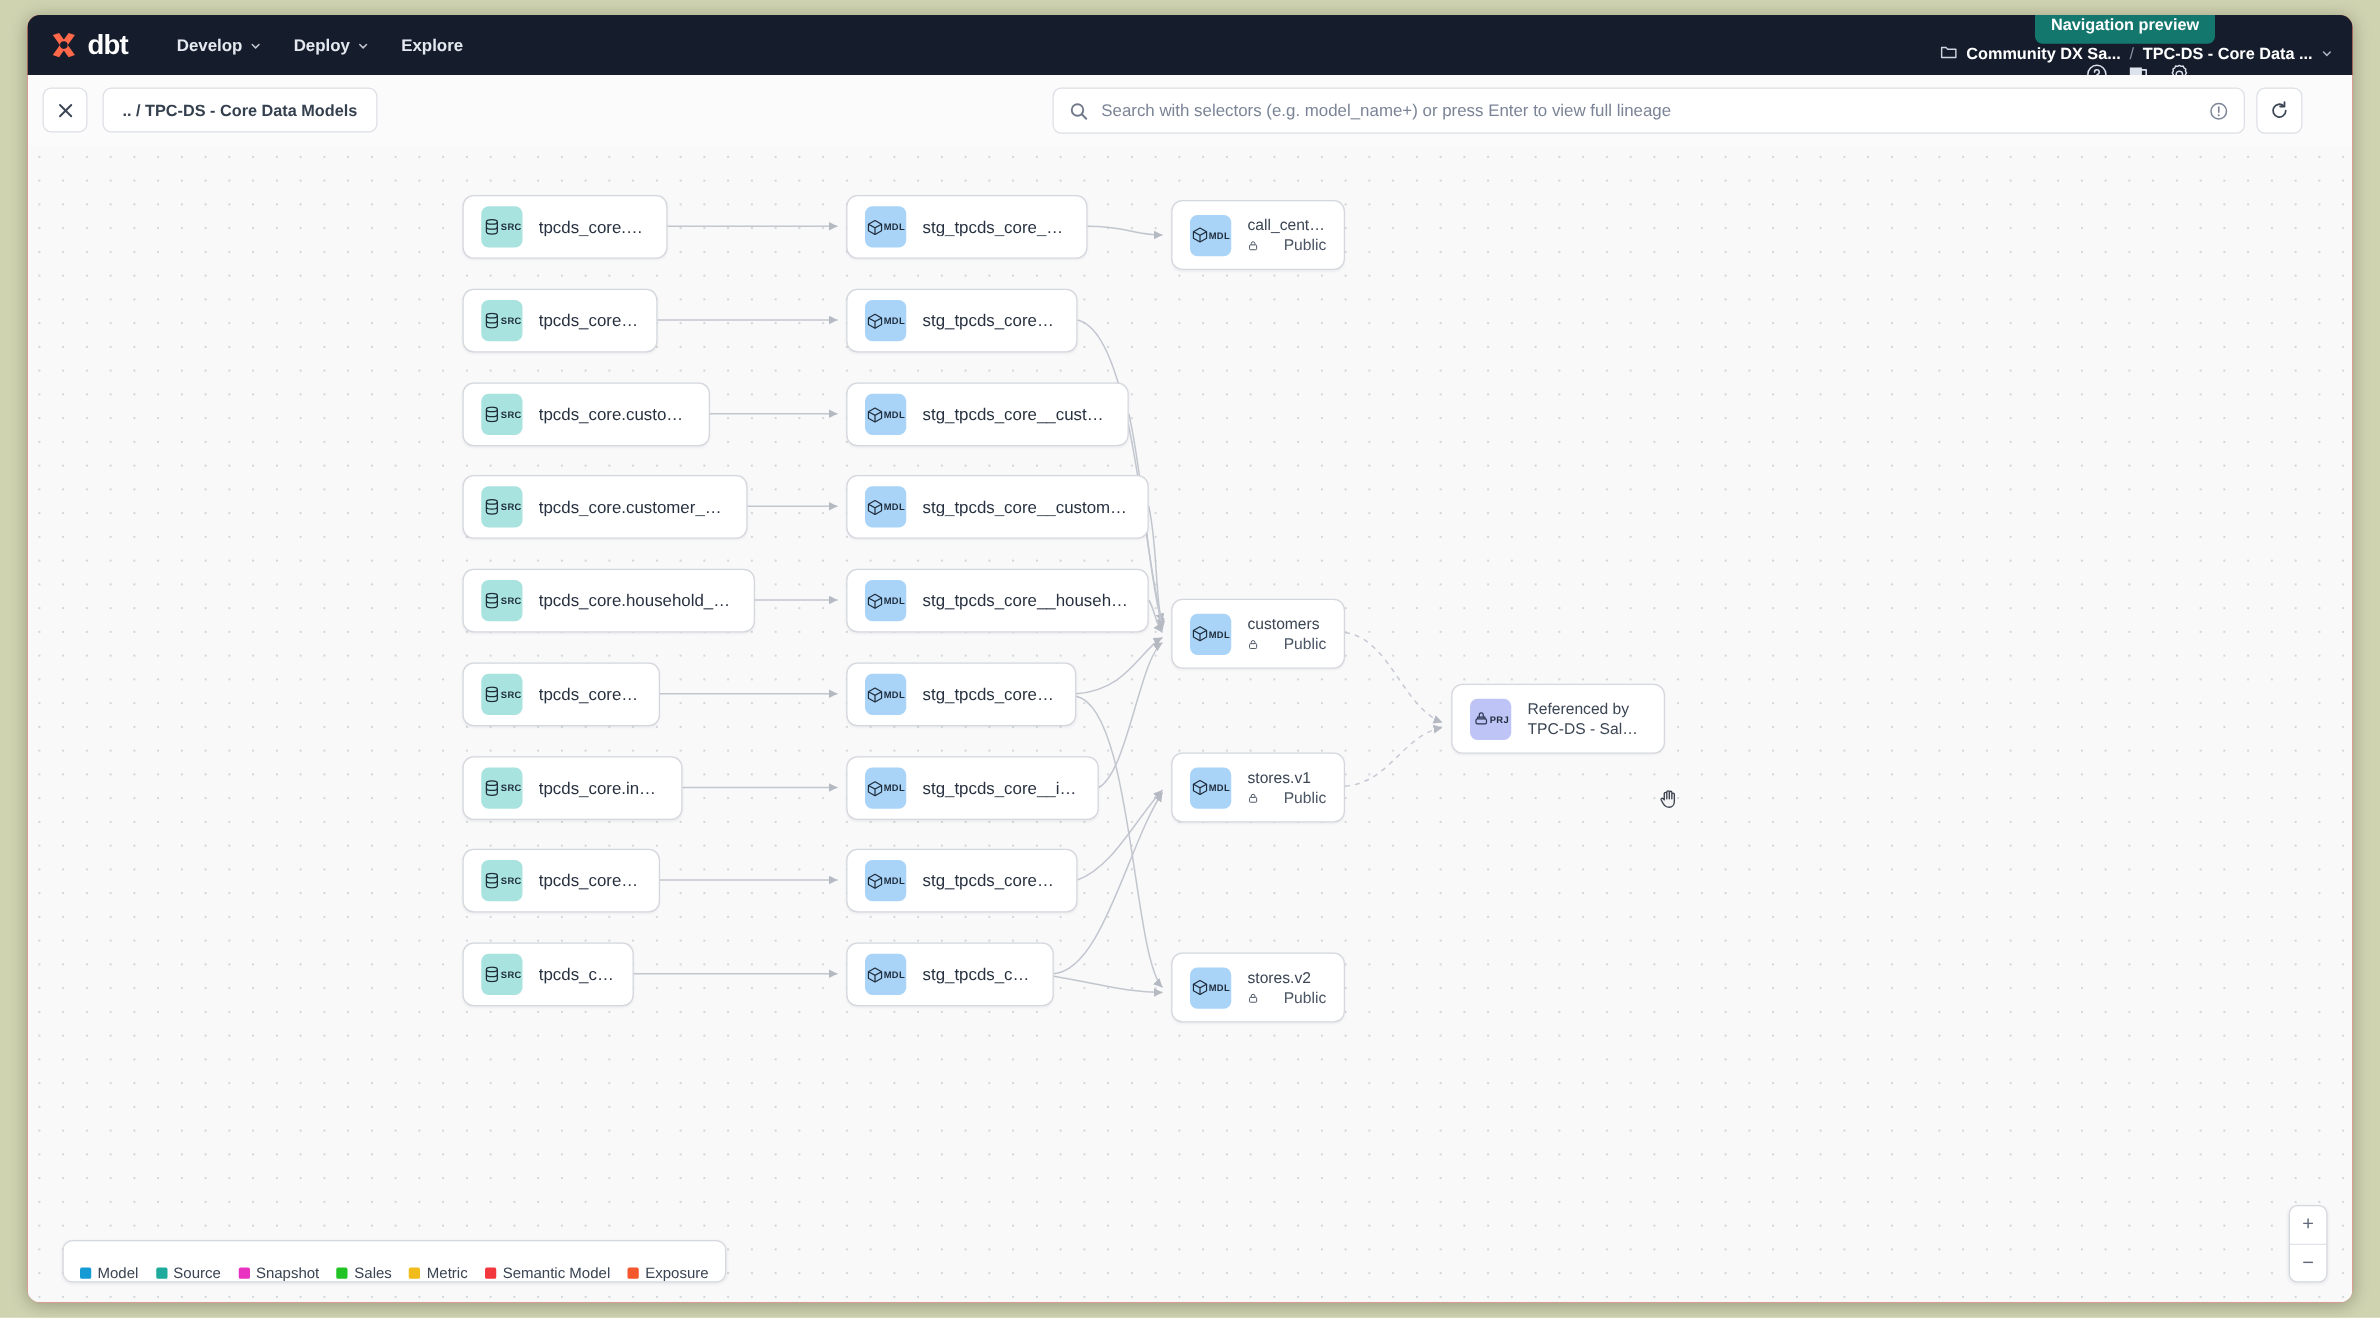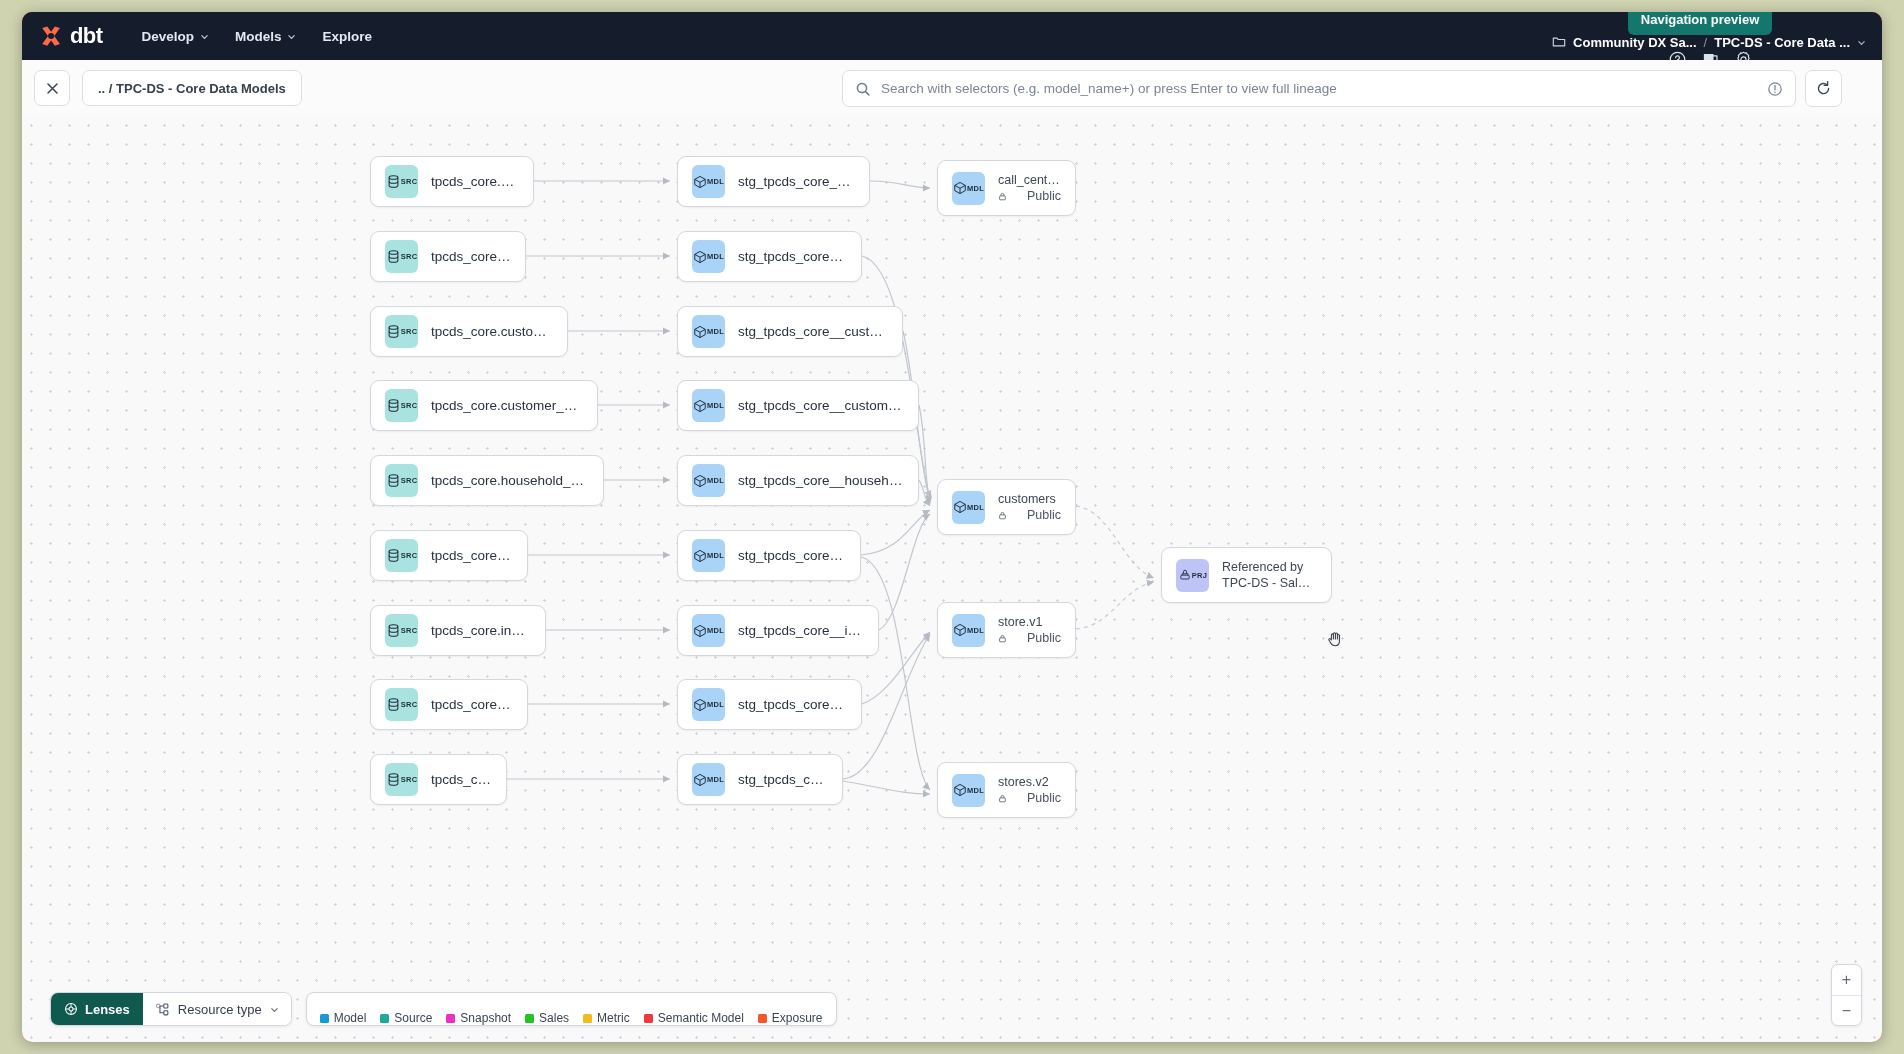--- a/index.html
+++ b/index.html
@@ -234,21 +234,21 @@
       <span class="logo-word">dbt</span>
     </div>
 
     <div class="nav-link">
       <span>Develop</span>
       <svg class="caret" viewBox="0 0 10 10">
           <path d="M2 4 L5 7 L8 4" stroke="#e4e8ef" stroke-width="1.3" fill="none" stroke-linecap="round"></path>
         </svg>
     </div>
     <div class="nav-link">
-      <span>Models</span>
+      <span>Deploy</span>
       <svg class="caret" viewBox="0 0 10 10">
           <path d="M2 4 L5 7 L8 4" stroke="#e4e8ef" stroke-width="1.3" fill="none" stroke-linecap="round"></path>
         </svg>
     </div>
     <div class="nav-link">
       <span>Explore</span>
     </div>
 
     <div class="nav-right">
       <button class="nav-preview-btn">Navigation preview</button>
@@ -641,21 +641,21 @@
 
     <div class="node" style="left:915px;top:486px;width:139px;height:56px;">
       <div class="node-ico mdl">
         <svg width="14" height="14" viewBox="0 0 16 16">
             <path d="M8 1.6 L14 5 v6 L8 14.4 L2 11 V5 Z" fill="none" stroke="#1e2b3b" stroke-width="1.1" stroke-linejoin="round"></path>
             <path d="M2 5 L8 8.3 L14 5 M8 8.3 V14.4" fill="none" stroke="#1e2b3b" stroke-width="1.1"></path>
           </svg>
         <span class="ico-tag">MDL</span>
       </div>
       <div class="node-text">
-        <div class="node-title small">store.v1</div>
+        <div class="node-title small">stores.v1</div>
         <div class="node-sub">
           <svg class="lock-ico" viewBox="0 0 12 12">
               <rect x="2.2" y="5.2" width="7.6" height="5.2" rx="1" fill="none" stroke="#4a5463" stroke-width="1.05"></rect>
               <path d="M4 5.2V3.9a2 2 0 0 1 4 0v1.3" fill="none" stroke="#4a5463" stroke-width="1.05"></path>
             </svg>
           <span>Public</span>
         </div>
       </div>
     </div>
 
@@ -692,42 +692,20 @@
         <div class="node-title small">Referenced by</div>
         <div class="node-title small" style="margin-top:2px;">TPC-DS - Sales Analytics</div>
       </div>
     </div>
 
     <svg class="hand-cursor" viewBox="0 0 24 24">
       <path d="M7 13V7.5a1.1 1.1 0 0 1 2.2 0V12V6.2a1.1 1.1 0 0 1 2.2 0V12V6.6a1.1 1.1 0 0 1 2.2 0V12V8.2a1.1 1.1 0 0 1 2.2 0v6.1c0 3-1.9 5.1-4.6 5.1-2.7 0-4-1.1-5-3l-1.9-3.3a1.05 1.05 0 0 1 1.6-1.3z" fill="#f4f4f5" stroke="#3e444f" stroke-width="1.2" stroke-linejoin="round"></path>
     </svg>
 
     <div class="bottombar">
-      <div class="lens-group">
-        <div class="lens-btn">
-          <svg width="14" height="14" viewBox="0 0 16 16">
-            <circle cx="8" cy="8" r="6.2" fill="none" stroke="#ffffff" stroke-width="1.2"></circle>
-            <circle cx="8" cy="8" r="2.3" fill="none" stroke="#ffffff" stroke-width="1.2"></circle>
-            <path d="M8 1.8v3.9M8 10.3v3.9M1.8 8h3.9M10.3 8h3.9" stroke="#ffffff" stroke-width="1.1"></path>
-          </svg>
-          <span>Lenses</span>
-        </div>
-        <div class="restype-btn">
-          <svg width="15" height="15" viewBox="0 0 16 16">
-            <circle cx="3.4" cy="4.2" r="1.9" fill="none" stroke="#45506180" stroke-width="1.15"></circle>
-            <rect x="9.4" y="2.1" width="4.3" height="4.3" rx=".9" fill="none" stroke="#455061" stroke-width="1.15"></rect>
-            <rect x="9.4" y="9.4" width="4.3" height="4.3" rx=".9" fill="none" stroke="#455061" stroke-width="1.15"></rect>
-            <path d="M5.3 4.2h3.6M5.3 4.2v7.3h3.6" fill="none" stroke="#455061" stroke-width="1.15"></path>
-          </svg>
-          <span>Resource type</span>
-          <svg class="caret" viewBox="0 0 10 10">
-              <path d="M2 4 L5 7 L8 4" stroke="#505a68" stroke-width="1.3" fill="none" stroke-linecap="round"></path>
-            </svg>
-        </div>
-      </div>
 
       <div class="legend">
         <div class="legend-item">
           <span class="legend-swatch" style="background:#169bd5"></span>
           <span>Model</span>
         </div>
         <div class="legend-item">
           <span class="legend-swatch" style="background:#1eab9c"></span>
           <span>Source</span>
         </div>

